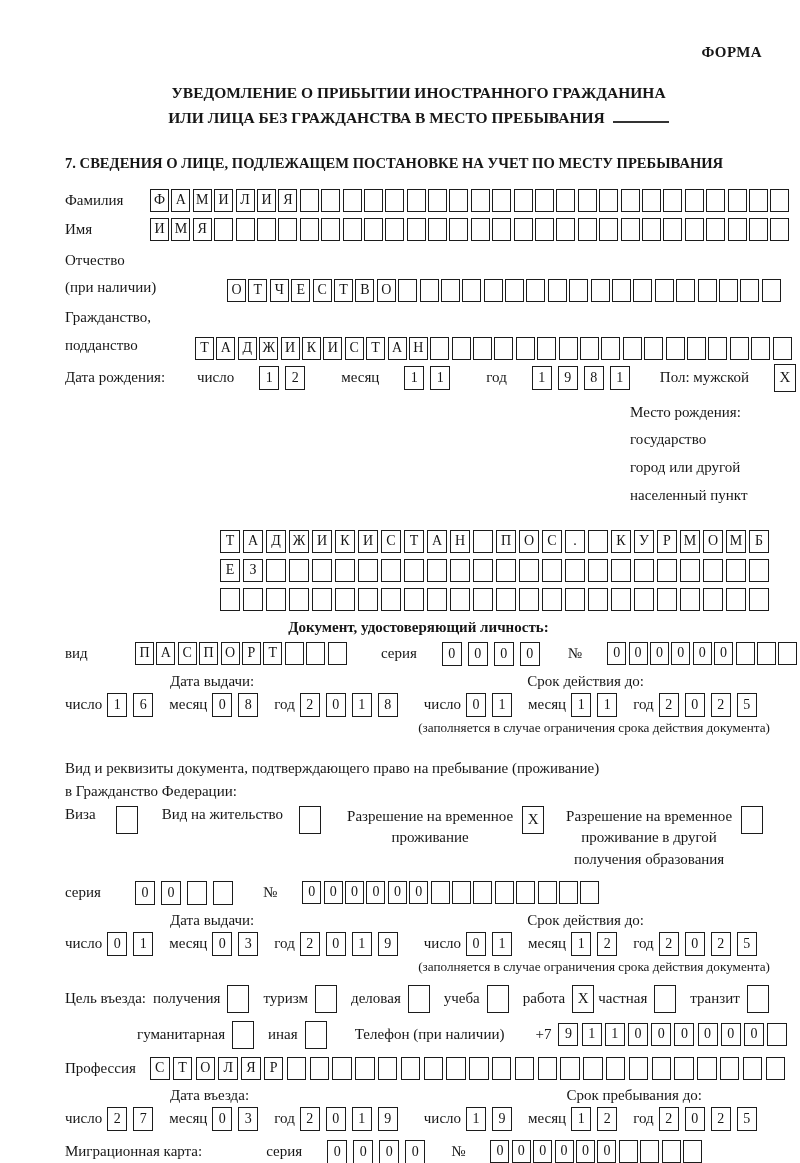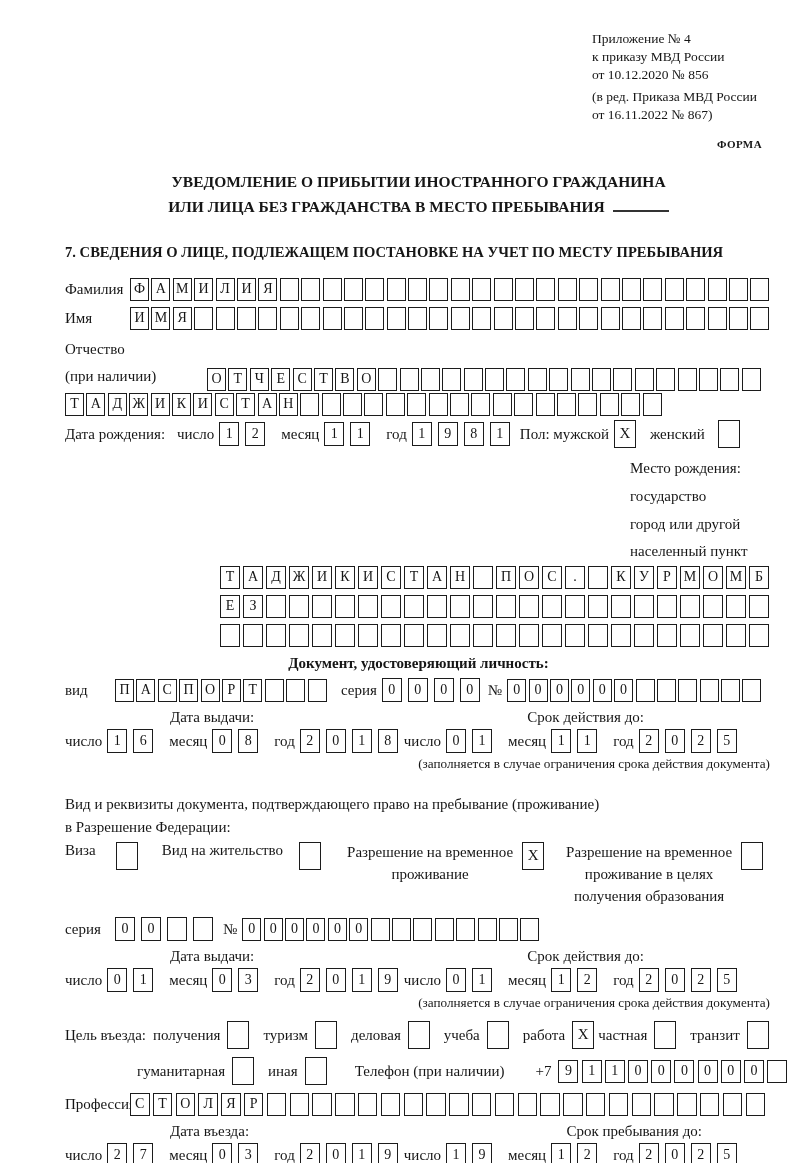--- a/index.html
+++ b/index.html
@@ -7,28 +7,28 @@
   body {
     width: 800px; height: 1163px;
     color: #161616;
     font-family: "Liberation Serif", "DejaVu Serif", serif;
     font-size: 15px;
   }
   .page { position: relative; width: 800px; height: 1163px; padding: 30px 28px 10px 65px; overflow: hidden; background:#fff; }
 
   .hdr { margin-left: 527px; width: 180px; font-size: 13.5px; line-height: 1.32; }
   .hdr .ed { margin-top: 5px; }
-  .forma { text-align: right; padding-right: 10px; font-weight: bold; margin-top: 14px; font-size: 11px; letter-spacing: .4px; }
+  .forma { text-align: right; padding-right: 10px; font-weight: bold; margin-top: 14px; font-size: 15px; letter-spacing: .4px; }
 
   .title { text-align: center; font-weight: bold; font-size: 15.5px; margin-top: 20px; line-height: 1.6; }
   .blank { display: inline-block; width: 56px; border-bottom: 2px solid #333; height: 14px; margin-left: 8px; }
 
   .sec1 { font-weight: bold; font-size: 14.6px; margin-top: 24px; }
 
-  .row { display: flex; align-items: center; margin-top: 6px; white-space: nowrap; }
+  .row { display: flex; align-items: center; margin-top: 6px; white-space: nowrap; gap: 20px; }
   .row.top { align-items: flex-end; }
   .lbl { flex-shrink: 0; }
   .lblcol { flex-shrink: 0; line-height: 1.85; }
 
   .w-sur { width: 65px; }
   .w-pat { width: 142px; }
   .w-cit { width: 110px; }
   .w-bpl { width: 142px; }
   .w-rep { width: 103px; }
 
@@ -68,27 +68,20 @@
 
   .prow { display: flex; align-items: center; margin-top: 8px; white-space: nowrap; }
   .plbl { margin: 0 7px 0 0; }
   .plbl2 { margin: 0 7px 0 14px; }
 </style>
 </head>
 <body>
 
 <div class="page">
 
-  <div class="hdr">
-    <div>Приложение № 4</div>
-    <div>к приказу МВД России</div>
-    <div>от 10.12.2020 № 856</div>
-    <div class="ed">(в ред. Приказа МВД России</div>
-    <div>от 16.11.2022 № 867)</div>
-  </div>
 
   <div class="forma">ФОРМА</div>
 
   <div class="title">
     <div>УВЕДОМЛЕНИЕ О ПРИБЫТИИ ИНОСТРАННОГО ГРАЖДАНИНА</div>
     <div><span>ИЛИ ЛИЦА БЕЗ ГРАЖДАНСТВА В МЕСТО ПРЕБЫВАНИЯ</span><span class="blank"></span></div>
   </div>
 
   <div class="sec1">7. СВЕДЕНИЯ О ЛИЦЕ, ПОДЛЕЖАЩЕМ ПОСТАНОВКЕ НА УЧЕТ ПО МЕСТУ ПРЕБЫВАНИЯ</div>
 
@@ -104,20 +97,24 @@
 
   <div class="row top">
     <span class="lblcol w-pat">
       <span style="display:block">Отчество</span>
       <span style="display:block">(при наличии)</span>
     </span>
     <span class="boxes"><span class="box">О</span><span class="box">Т</span><span class="box">Ч</span><span class="box">Е</span><span class="box">С</span><span class="box">Т</span><span class="box">В</span><span class="box">О</span><span class="box"></span><span class="box"></span><span class="box"></span><span class="box"></span><span class="box"></span><span class="box"></span><span class="box"></span><span class="box"></span><span class="box"></span><span class="box"></span><span class="box"></span><span class="box"></span><span class="box"></span><span class="box"></span><span class="box"></span><span class="box"></span><span class="box"></span><span class="box"></span></span>
   </div>
 
   <div class="row top" style="margin-top:2px;">
+    <span class="lblcol w-cit">
+      <span style="display:block">Гражданство,</span>
+      <span style="display:block">подданство</span>
+    </span>
     <span class="boxes"><span class="box">Т</span><span class="box">А</span><span class="box">Д</span><span class="box">Ж</span><span class="box">И</span><span class="box">К</span><span class="box">И</span><span class="box">С</span><span class="box">Т</span><span class="box">А</span><span class="box">Н</span><span class="box"></span><span class="box"></span><span class="box"></span><span class="box"></span><span class="box"></span><span class="box"></span><span class="box"></span><span class="box"></span><span class="box"></span><span class="box"></span><span class="box"></span><span class="box"></span><span class="box"></span><span class="box"></span><span class="box"></span><span class="box"></span><span class="box"></span></span>
   </div>
 
   <div class="row" style="margin-top:4px;">
     <span class="lbl" style="width:112px;">Дата рождения:</span>
     <span class="dlbl">число</span>
     <span class="boxes"><span class="box dbox">1</span><span class="box dbox">2</span></span>
     <span class="glbl">месяц</span>
     <span class="boxes"><span class="box dbox">1</span><span class="box dbox">1</span></span>
     <span class="glbl">год</span>
@@ -173,42 +170,42 @@
       <span class="glbl">месяц</span>
       <span class="boxes"><span class="box dbox">1</span><span class="box dbox">1</span></span>
       <span class="glbl">год</span>
       <span class="boxes"><span class="box dbox">2</span><span class="box dbox">0</span><span class="box dbox">2</span><span class="box dbox">5</span></span>
     </span>
   </div>
 
   <div class="note">(заполняется в случае ограничения срока действия документа)</div>
 
   <div class="plain">Вид и реквизиты документа, подтверждающего право на пребывание (проживание)</div>
-  <div class="plain" style="margin-top:6px;">в Разрешение Федерации:</div>
+  <div class="plain" style="margin-top:6px;">в Гражданство Федерации:</div>
 
   <div class="opts">
     <span class="opt">
       <span class="olbl">Виза</span>
       <span class="boxes"><span class="box cbx"></span></span>
     </span>
     <span class="opt gap1">
       <span class="olbl" style="margin-right:16px;">Вид на жительство</span>
       <span class="boxes"><span class="box cbx"></span></span>
     </span>
     <span class="opt gap2">
       <span class="ml">
         <span style="display:block">Разрешение на временное</span>
         <span style="display:block">проживание</span>
       </span>
       <span class="boxes"><span class="box cbx">X</span></span>
     </span>
     <span class="opt gap3">
       <span class="ml">
         <span style="display:block">Разрешение на временное</span>
-        <span style="display:block">проживание в целях</span>
+        <span style="display:block">проживание в другой</span>
         <span style="display:block">получения образования</span>
       </span>
       <span class="boxes"><span class="box cbx"></span></span>
     </span>
   </div>
 
   <div class="row" style="margin-top:10px;">
     <span class="lbl" style="width:50px;">серия</span>
     <span class="boxes"><span class="box dbox">0</span><span class="box dbox">0</span><span class="box dbox"></span><span class="box dbox"></span></span>
     <span class="glbl" style="margin-left:4px;">№</span>

